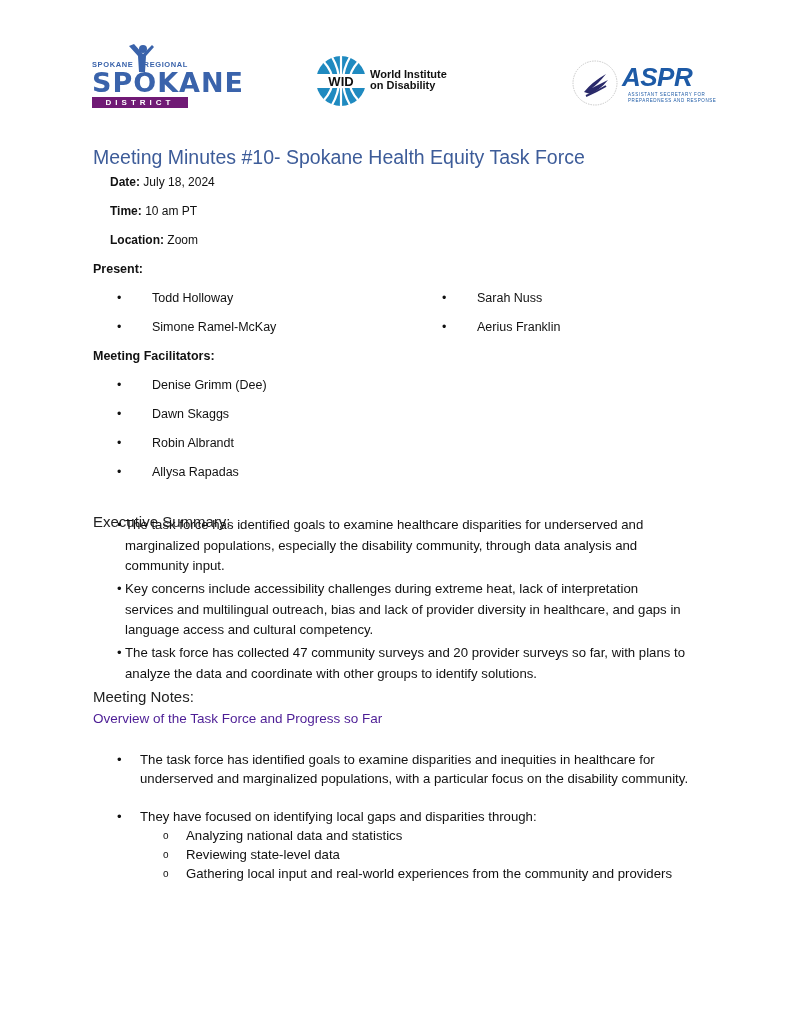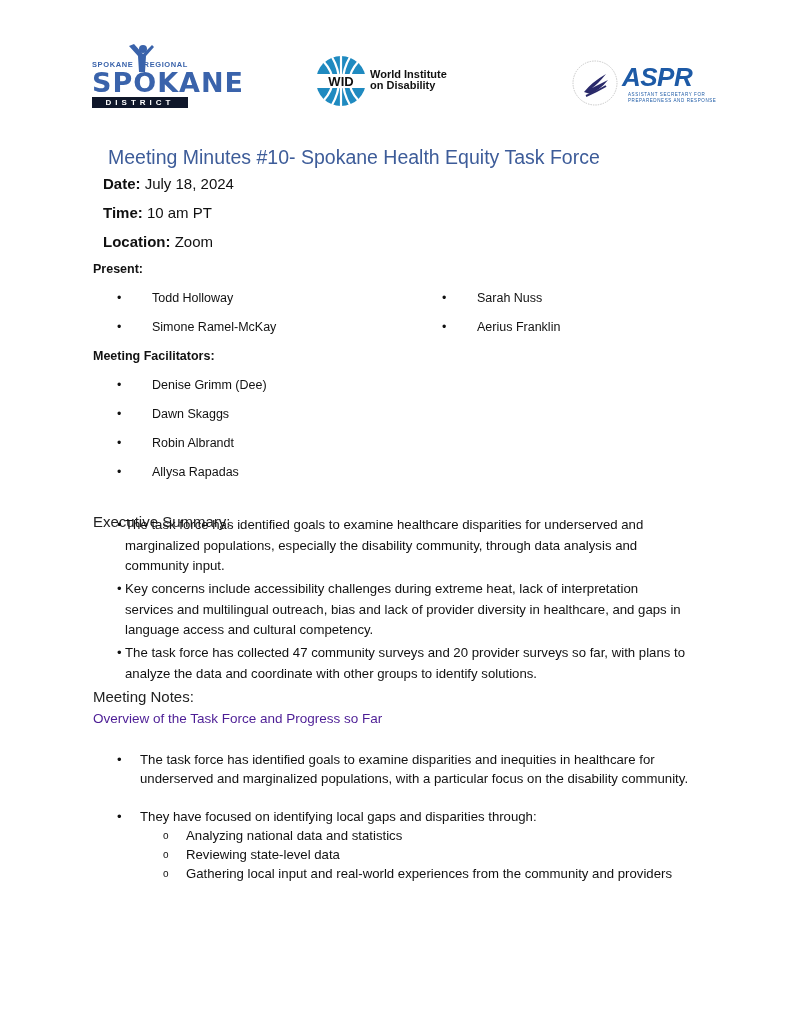--- a/index.html
+++ b/index.html
@@ -12,35 +12,35 @@
   .logo-srhd { left: 92px; top: 44px; width: 96px; height: 66px; }
   .logo-wid { left: 314px; top: 54px; width: 150px; height: 56px; }
   .logo-aspr { left: 570px; top: 58px; width: 125px; height: 50px; }
 
   .srhd-top { position: absolute; top: 16px; left: 0; width: 96px; font-size: 7.5px; font-weight: bold;
               color: #3a63ab; letter-spacing: 0.6px; white-space: nowrap; }
   .srhd-top .left { position: absolute; left: 0; }
   .srhd-top .right { position: absolute; right: 0; }
   .srhd-health { position: absolute; top: 25px; left: 0; width: 96px; font-size: 27px; line-height: 27px; font-weight: bold;
                  color: #3a63ab; letter-spacing: 1px; text-align: center; font-family: "DejaVu Sans", sans-serif; }
-  .srhd-district { position: absolute; top: 53px; left: 0; width: 96px; height: 11px; background: #0f172a;
+  .srhd-district { position: absolute; top: 53px; left: 0; width: 96px; height: 11px; background: #701a75;
                    color: #fff; font-size: 8px; line-height: 11px; font-weight: bold; text-align: center; letter-spacing: 4px; }
   .srhd-figure { position: absolute; left: 34px; top: 0; width: 30px; height: 30px; }
 
   .wid-globe { position: absolute; left: 0; top: 0; width: 54px; height: 54px; }
   .wid-text { position: absolute; left: 56px; top: 15px; font-size: 11px; line-height: 11px; font-weight: bold; color: #111; }
 
   .aspr-seal { position: absolute; left: 0; top: 0; width: 50px; height: 50px; }
   .aspr-word { position: absolute; left: 52px; top: 6px; font-size: 26px; line-height: 26px; font-weight: bold;
                color: #1d5aa6; font-style: italic; letter-spacing: -0.5px; }
   .aspr-sub { position: absolute; left: 58px; top: 34px; font-size: 4.5px; line-height: 6px; color: #1d5aa6; letter-spacing: 0.6px; white-space: nowrap; }
 
   
-  .title { position: absolute; left: 93px; top: 146px; font-size: 19.5px; color: #3d5c99; font-weight: normal; white-space: nowrap; margin-left: 15px; }
-  .field { position: absolute; left: 103px; font-size: 15px; white-space: nowrap; }
+  .title { position: absolute; left: 93px; top: 146px; font-size: 19.5px; color: #3d5c99; font-weight: normal; white-space: nowrap; }
+  .field { position: absolute; left: 110px; font-size: 12px; white-space: nowrap; }
   .field b { font-weight: bold; }
   .label { position: absolute; left: 93px; font-size: 12.5px; font-weight: bold; white-space: nowrap; }
 
   .bullet-item { position: absolute; font-size: 12.5px; white-space: nowrap; }
   .bullet-item .dot { position: absolute; left: 0; top: 0; }
   .bullet-item .txt { position: absolute; left: 23px; top: 0; margin-left: 12px; }
 
   .h2 { position: absolute; left: 93px; font-size: 15px; color: #222; white-space: nowrap; }
   .h3 { position: absolute; left: 93px; font-size: 13.5px; color: #4c1d95; white-space: nowrap; }
 

